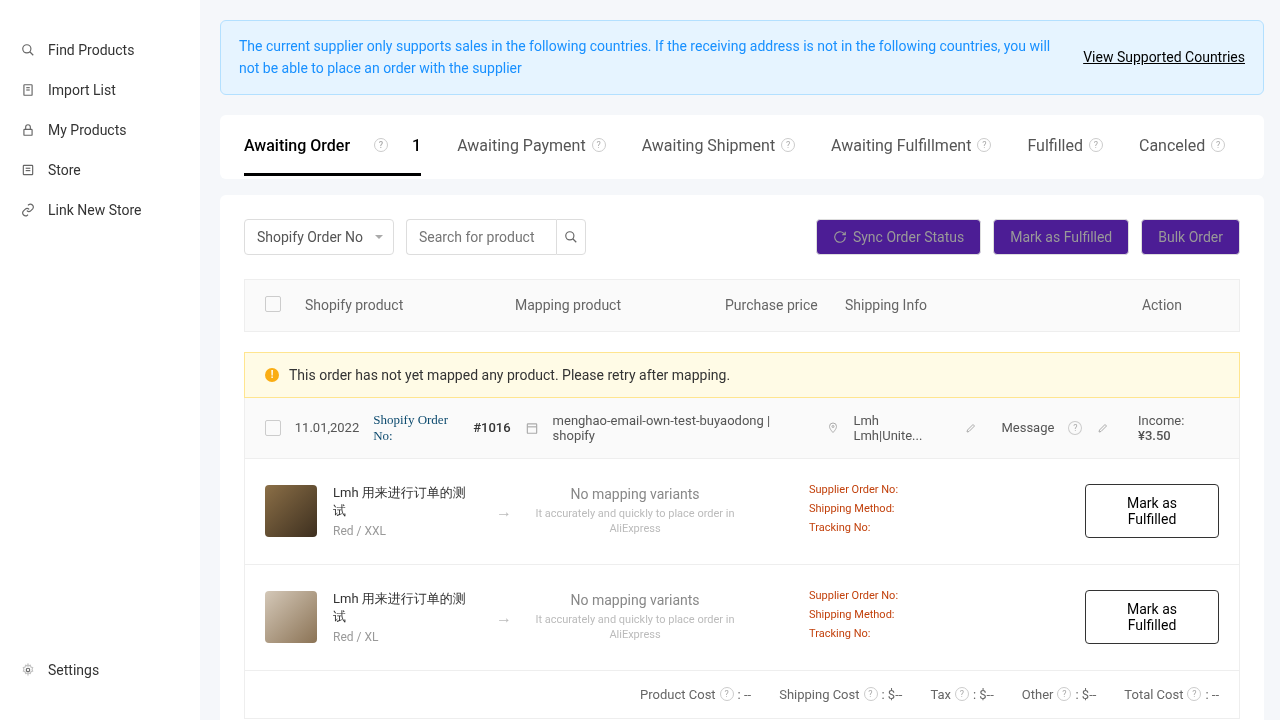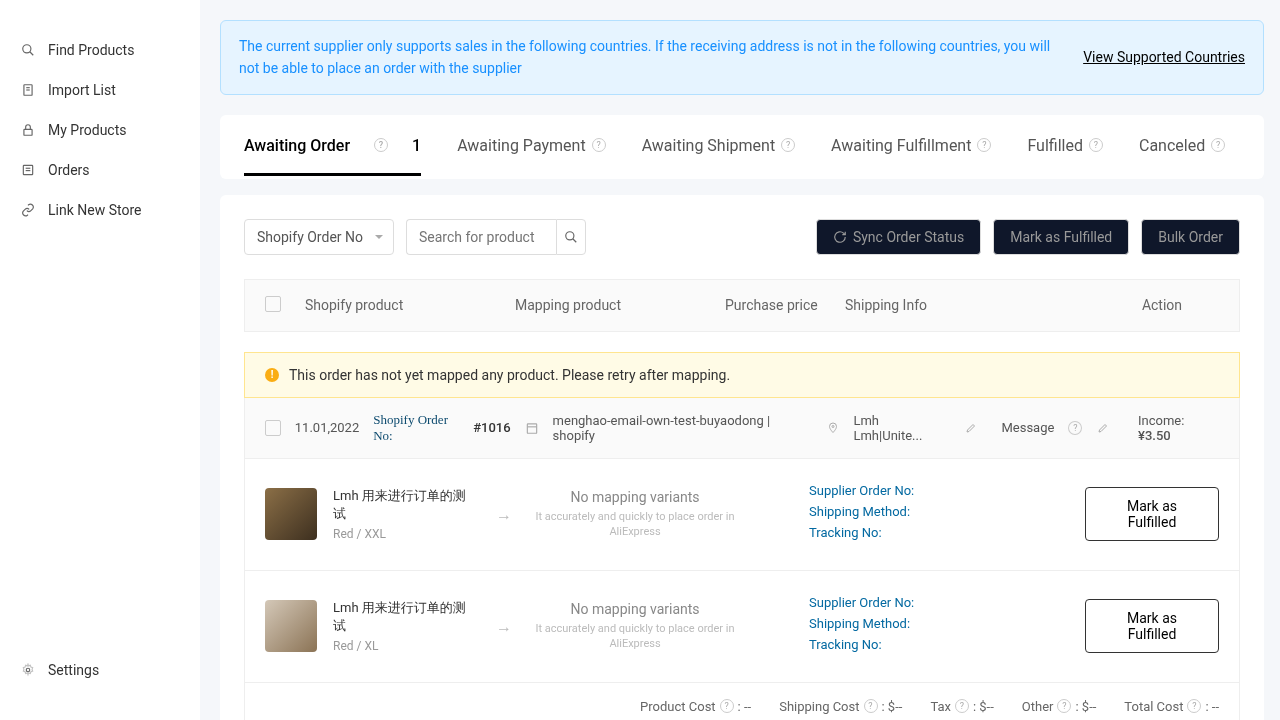--- a/index.html
+++ b/index.html
@@ -20,21 +20,21 @@
 .content-card { background: #fff; border-radius: 6px; padding: 24px; }
 .filters { display: flex; gap: 12px; align-items: center; margin-bottom: 24px; }
 .select { border: 1px solid #ddd; border-radius: 4px; height: 36px; padding: 0 30px 0 12px; display: flex; align-items: center; font-size: 14px; color: #555; position: relative; cursor: pointer; background: #fff; }
 .select::after { content: ""; position: absolute; right: 10px; top: 15px; border: 4px solid transparent; border-top-color: #aaa; }
 .select.store { width: 180px; }
 .select.orderno { width: 150px; }
 .search-wrap { display: flex; }
 .search-input { border: 1px solid #ddd; border-right: none; border-radius: 4px 0 0 4px; height: 36px; padding: 0 12px; font-size: 14px; width: 150px; outline: none; }
 .search-btn { border: 1px solid #ddd; border-radius: 0 4px 4px 0; width: 30px; height: 36px; display: flex; align-items: center; justify-content: center; cursor: pointer; background: #fff; }
 .filters-spacer { flex: 1; }
-.action-btn { border: 1px solid #ddd; border-radius: 4px; height: 36px; padding: 0 16px; background: #0f172a; color: #999; font-size: 14px; cursor: pointer; display: flex; align-items: center; gap: 6px; }
+.action-btn { border: 1px solid #ddd; border-radius: 4px; height: 36px; padding: 0 16px; background: #4c1d95; color: #999; font-size: 14px; cursor: pointer; display: flex; align-items: center; gap: 6px; }
 .table-header { display: flex; align-items: center; padding: 16px 20px; background: #fafafa; border: 1px solid #eee; color: #666; font-size: 14px; }
 .th-checkbox { width: 40px; }
 .th-product { flex: 0 0 210px; }
 .th-mapping { flex: 0 0 210px; }
 .th-price { flex: 0 0 120px; }
 .th-shipping { flex: 0 0 260px; }
 .th-action { flex: 1; text-align: center; }
 .checkbox { width: 16px; height: 16px; border: 1px solid #ccc; border-radius: 2px; display: inline-block; cursor: pointer; }
 .warning-bar { background: #fffbe6; border: 1px solid #ffe58f; padding: 14px 20px; display: flex; align-items: center; gap: 10px; font-size: 14px; color: #333; margin-top: 20px; }
 .warn-icon { width: 14px; height: 14px; background: #faad14; border-radius: 50%; display: inline-flex; align-items: center; justify-content: center; color: #fff; font-size: 10px; font-weight: bold; }
@@ -48,21 +48,21 @@
 .order-row { display: flex; align-items: center; padding: 24px 20px; border: 1px solid #eee; border-top: none; gap: 16px; }
 .prod-img { width: 52px; height: 52px; background: linear-gradient(135deg,#8b6f47,#3d2f1f); border-radius: 4px; }
 .prod-img.img2 { background: linear-gradient(135deg,#d4c8b8,#8b7355); }
 .prod-info { width: 140px; }
 .prod-name { font-size: 13px; color: #333; margin-bottom: 4px; }
 .prod-variant { font-size: 12px; color: #999; }
 .arrow { color: #bbb; width: 30px; text-align: center; }
 .mapping-col { width: 200px; text-align: center; }
 .mapping-title { font-size: 14px; color: #888; margin-bottom: 4px; }
 .mapping-sub { font-size: 11px; color: #bbb; line-height: 1.4; }
-.ship-col { width: 260px; font-size: 13px; color: #0369a1; margin-left: 58px; }
+.ship-col { width: 260px; font-size: 11px; color: #c2410c; margin-left: 58px; }
 .ship-col div { margin-bottom: 6px; }
 .action-col { flex: 1; text-align: right; }
 .mark-btn { border: 1px solid #333; border-radius: 4px; background: #fff; padding: 10px 18px; font-size: 14px; cursor: pointer; }
 .footer { display: flex; justify-content: flex-end; gap: 28px; padding: 16px 20px; font-size: 13px; color: #666; border: 1px solid #eee; border-top: none; }
 .footer .item { display: flex; align-items: center; gap: 4px; }
 .ellipsis { overflow: hidden; text-overflow: ellipsis; white-space: nowrap; }
 svg { display: block; }
 </style>
 </head>
 <body>
@@ -97,21 +97,21 @@
     <span>My Products</span>
   </div>
   <div class="sidebar-item">
     <span class="icon">
         <svg width="14" height="14" viewBox="0 0 24 24" fill="none" stroke="#666" stroke-width="2">
           <rect x="4" y="4" width="16" height="16" rx="1"></rect>
           <line x1="8" y1="9" x2="16" y2="9"></line>
           <line x1="8" y1="13" x2="16" y2="13"></line>
         </svg>
       </span>
-    <span>Orders</span>
+    <span>Store</span>
   </div>
   <div class="sidebar-item">
     <span class="icon">
         <svg width="14" height="14" viewBox="0 0 24 24" fill="none" stroke="#666" stroke-width="2">
           <path d="M10 13a5 5 0 007 0l3-3a5 5 0 00-7-7l-1 1"></path>
           <path d="M14 11a5 5 0 00-7 0l-3 3a5 5 0 007 7l1-1"></path>
         </svg>
       </span>
     <span>Link New Store</span>
   </div>

